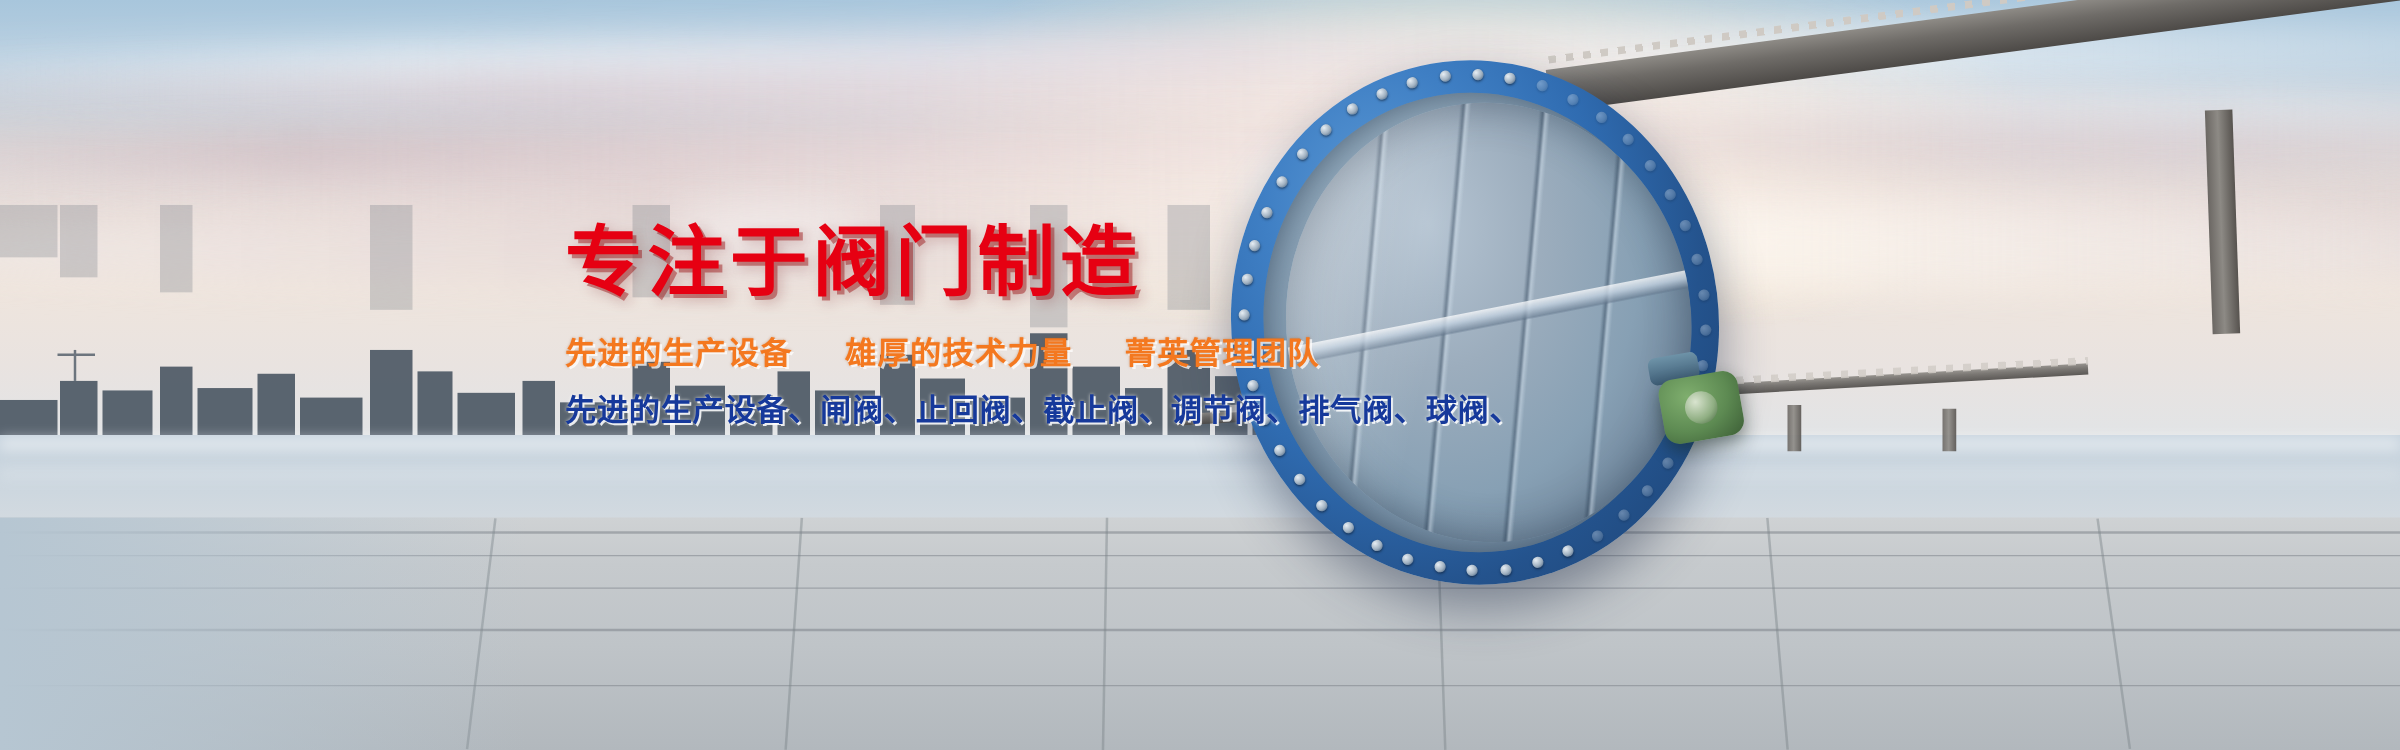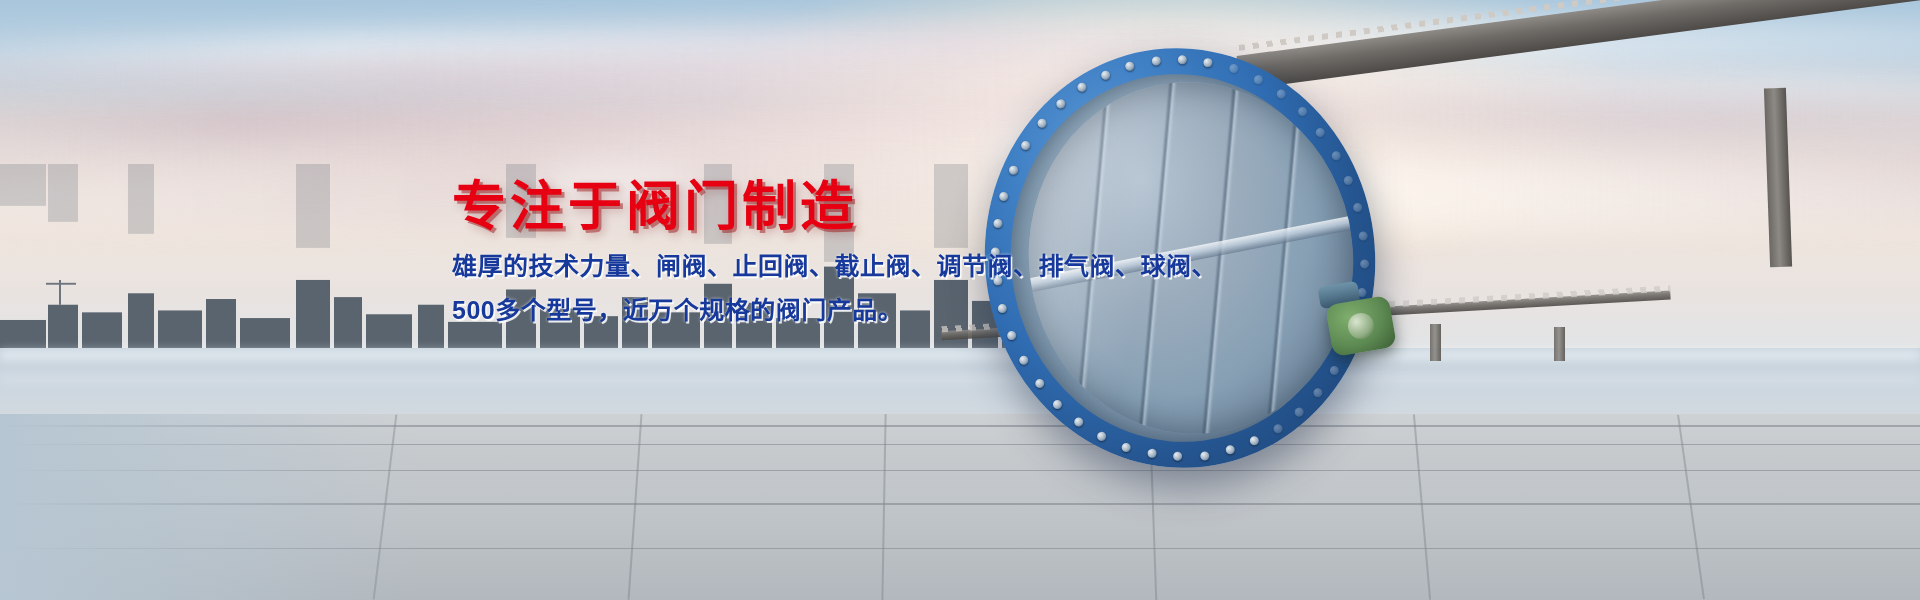--- a/index.html
+++ b/index.html
@@ -101,21 +101,21 @@
     box-shadow:0 6px 14px rgba(20,35,25,.45);
   }
   .actuator::after{content:"";position:absolute;left:50%;top:50%;width:26px;height:26px;margin:-13px 0 0 -13px;
     border-radius:50%;background:radial-gradient(circle at 35% 30%,#d9e4cf,#8fae82 60%,#46663f 100%);}
   .act-stub{position:absolute;right:16px;top:236px;width:40px;height:22px;border-radius:6px;
     background:linear-gradient(180deg,#6e93a8,#3d5c75);transform:rotate(-10deg);}
 
   
   .copy{position:absolute;left:452px;top:178px;width:780px;}
   .headline{
-    margin:0;font-size:54px;line-height:1.06;font-weight:700;letter-spacing:4px;
+    margin:0;font-size:62px;line-height:1.06;font-weight:700;letter-spacing:4px;
     color:#e60012;
     text-shadow:3px 3px 0 rgba(150,10,14,.45), 5px 5px 10px rgba(120,20,24,.28);
   }
   .subline{
     margin:18px 0 0 0;font-size:25px;font-weight:700;letter-spacing:1px;
     color:#f4781f;
     text-shadow:2px 2px 0 rgba(255,255,255,.75), 0 0 2px rgba(180,80,10,.5);
   }
   .subline span{white-space:nowrap;}
   .sub-gap{display:inline-block;width:26px;}
@@ -306,19 +306,25 @@
       <div class="rib" style="left:78%;"></div>
       <div class="shaft"></div>
       <div class="disc-sheen"></div>
     </div>
     <div class="act-stub"></div>
     <div class="actuator"></div>
   </div>
 
   <div class="copy">
     <h1 class="headline">专注于阀门制造</h1>
+    <p class="subline">
+      <span>先进的生产设备</span>
+      <span class="sub-gap"></span>
+      <span>雄厚的技术力量</span>
+      <span class="sub-gap"></span>
+      <span>菁英管理团队</span>
+    </p>
     <div class="body">
-      <p>雄厚的技术力量、闸阀、止回阀、截止阀、调节阀、排气阀、球阀、</p>
-      <p>500多个型号，近万个规格的阀门产品。</p>
+      <p>先进的生产设备、闸阀、止回阀、截止阀、调节阀、排气阀、球阀、</p>
     </div>
   </div>
 
 </div>
 
 </body></html>

